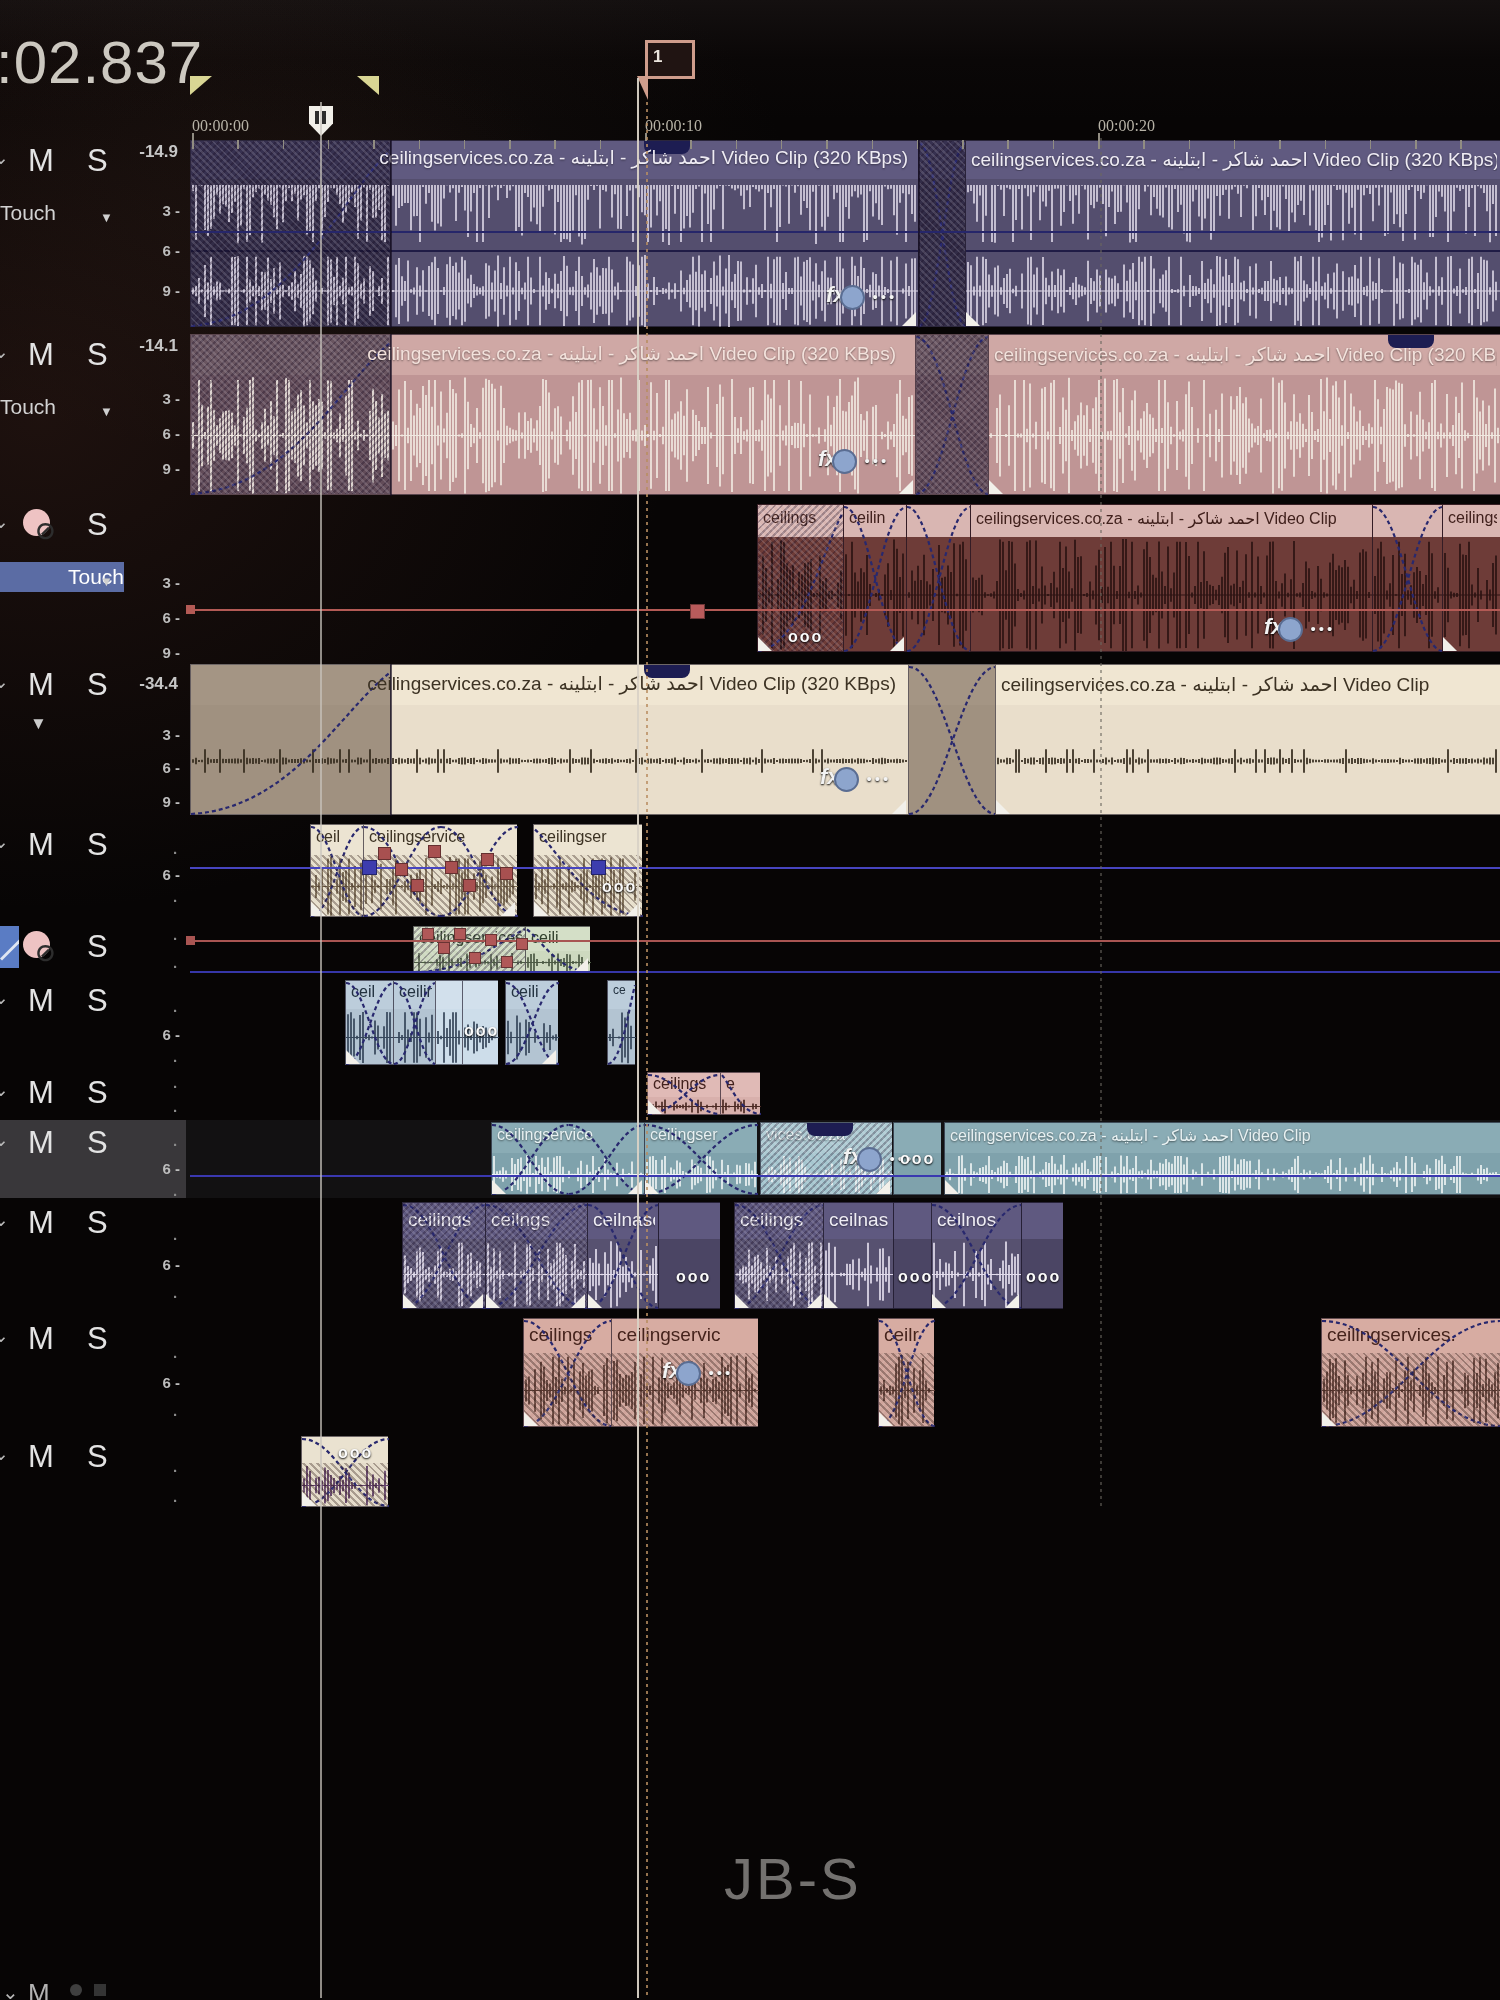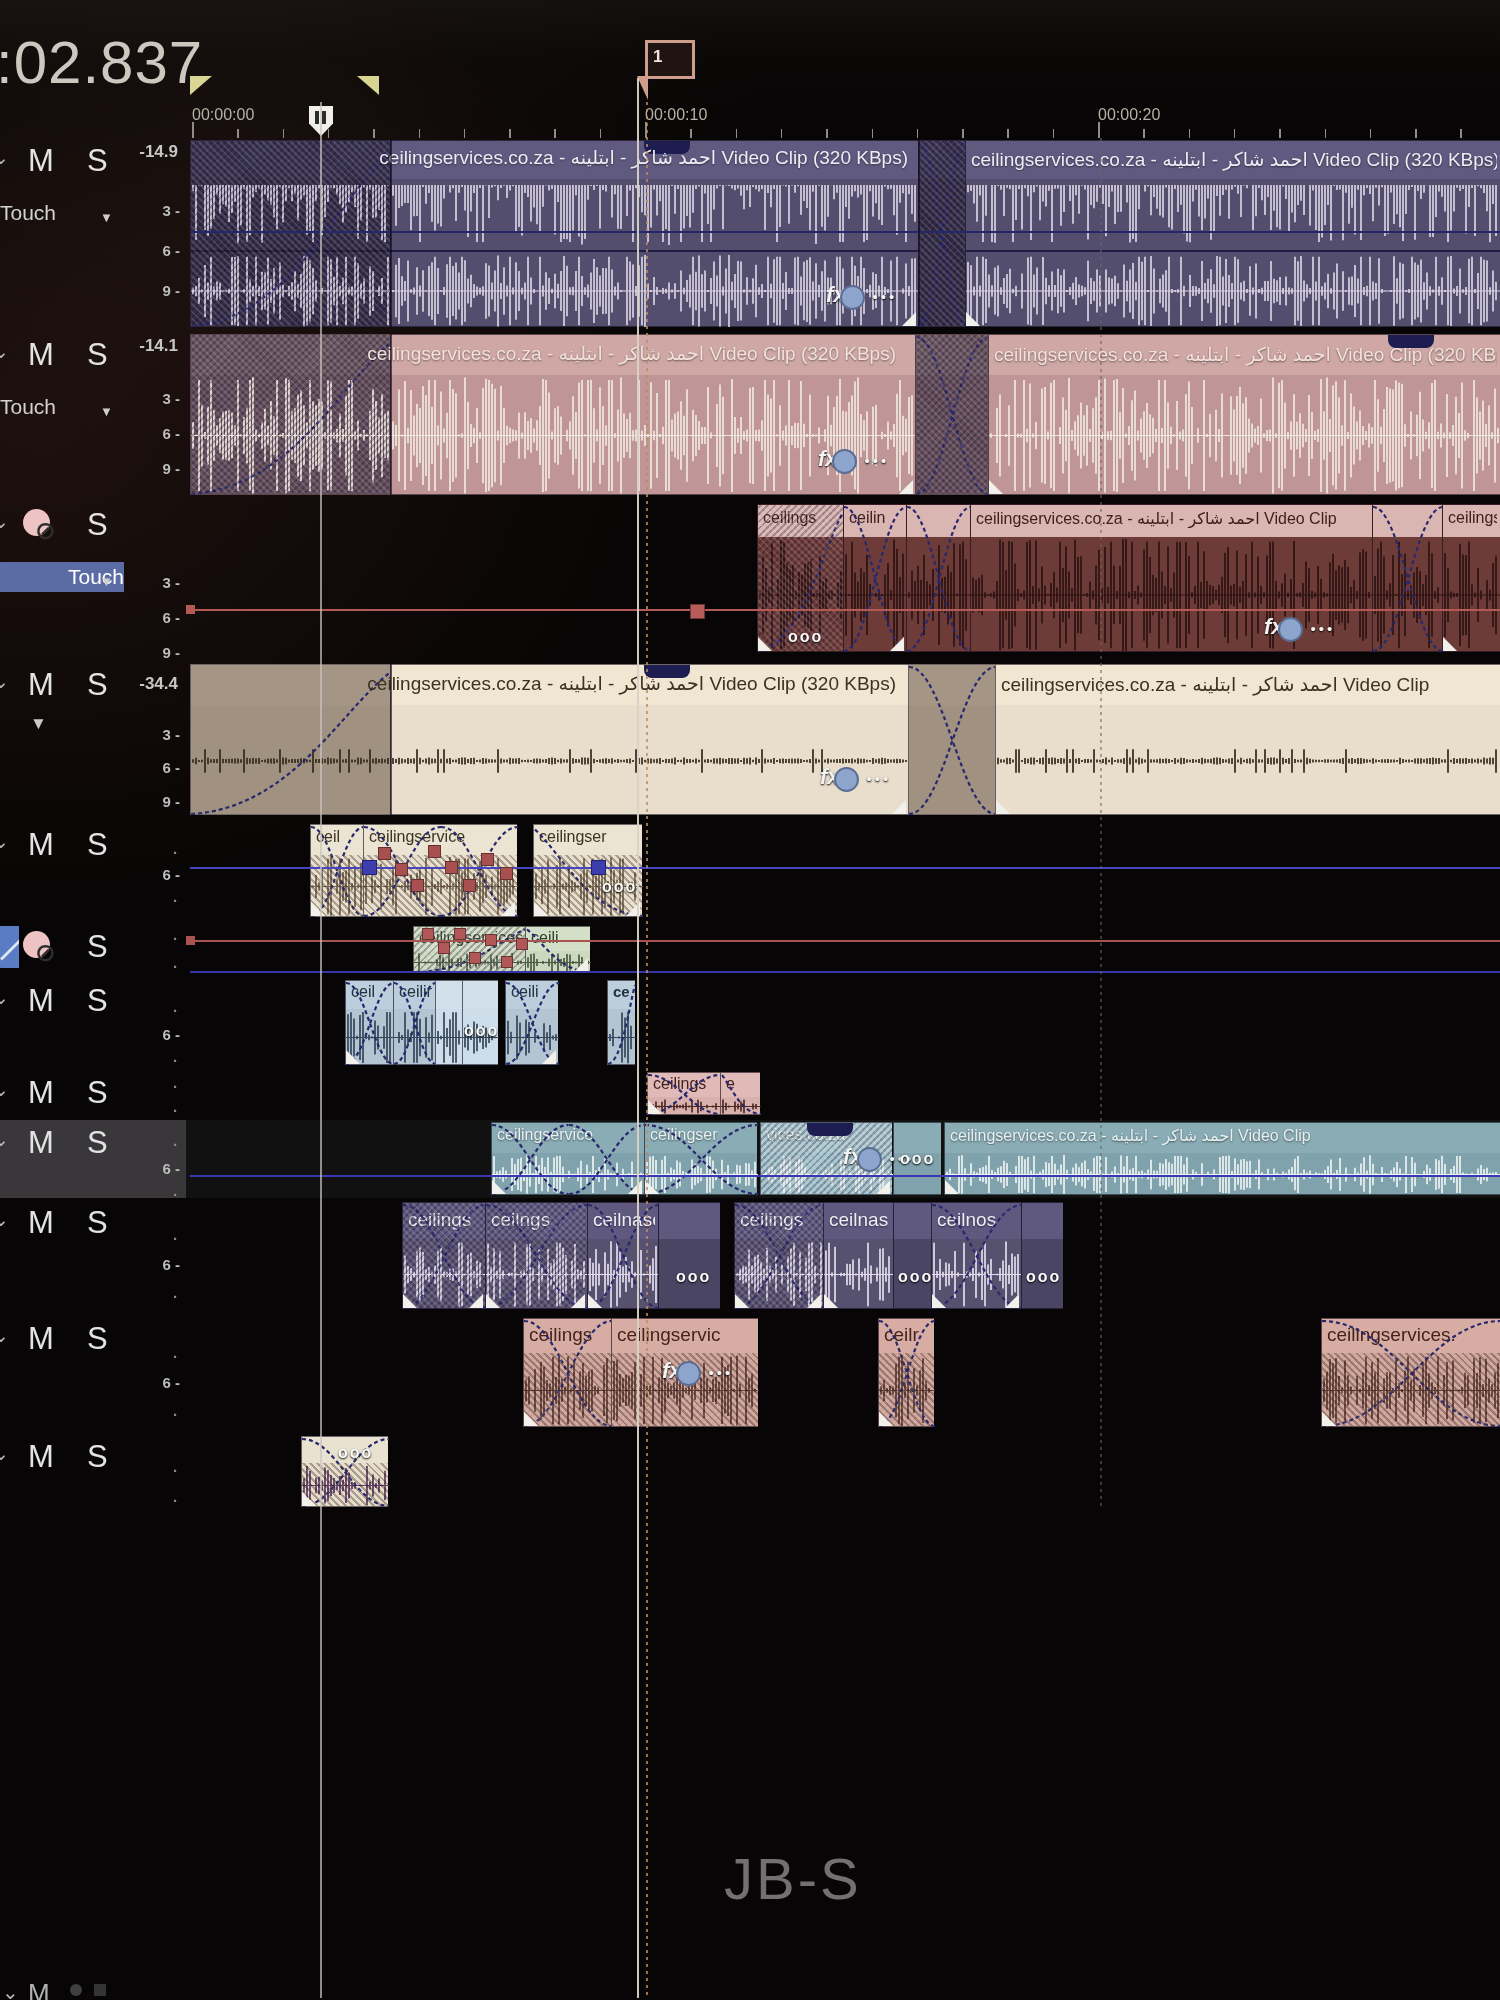--- a/index.html
+++ b/index.html
@@ -24,21 +24,21 @@
   .autor.sel{background:#5b6ca4;width:122px;padding-left:2px;color:#fff;}
   .scl{position:absolute;right:6px;color:#bdbdbd;font-size:15px;font-weight:700;}
   .sdot{position:absolute;right:8px;color:#8b8b8b;font-size:15px;font-weight:700;}
   .mutecirc{position:absolute;width:27px;height:27px;border-radius:50%;background:#eec3c3;}
   .muteslash{position:absolute;color:#2d2d2d;font-size:25px;font-weight:700;}
   .selsq{position:absolute;left:0;width:19px;height:42px;background:#5a7cc4;overflow:hidden;}
   .selsq::after{content:"";position:absolute;left:-4px;top:20px;width:34px;height:3px;background:#dfe6f2;transform:rotate(-45deg);}
   .dncaret{position:absolute;color:#cbcbcb;font-size:17px;}
   
   #timecode{position:absolute;left:-4px;top:28px;color:#ccc8c0;font-size:60px;letter-spacing:1px;z-index:4;}
-  #ruler{position:absolute;left:186px;top:98px;width:1314px;height:40px;z-index:4;}
+  #ruler{position:absolute;left:186px;top:109px;width:1314px;height:40px;z-index:4;font-family:Liberation Serif, serif;}
   .rlbl{position:absolute;top:8px;color:#b6b2a6;font-size:16px;}
   .tick{position:absolute;background:#918d82;width:1.5px;bottom:0;}
   .looptri{position:absolute;width:0;height:0;z-index:6;}
   .penta{position:absolute;width:24px;height:30px;background:#f1efe9;z-index:7;
      clip-path:polygon(0 0,100% 0,100% 58%,50% 100%,0 58%);}
   .penta i{position:absolute;top:5px;width:4px;height:13px;background:#2c2c2c;}
   .flag{position:absolute;width:44px;height:33px;background:#201412;border:3px solid #cf9d8c;z-index:8;}
   .flag span{color:#ece6de;font-size:17px;font-weight:700;position:absolute;left:5px;top:4px;}
   .flagtail{position:absolute;width:0;height:0;border-top:24px solid #cf9d8c;border-left:11px solid transparent;z-index:7;}
   
@@ -531,21 +531,21 @@
           <path d="M0,26.5 H53" stroke="#36465a" stroke-width="1"></path>
         </svg>
         <svg width="53" height="85">
           <path d="M0,83 C21.200000000000003,83 31.799999999999997,2 53,2" stroke="#28286e" stroke-width="2.2" fill="none" stroke-dasharray="4 3"></path>
           <path d="M0,2 C21.200000000000003,2 31.799999999999997,83 53,83" stroke="#28286e" stroke-width="2.2" fill="none" stroke-dasharray="4 3"></path>
         </svg>
       </div>
       <div class="tri" style="left: 542px; top: 1050px; border-bottom: 14px solid rgb(242, 240, 234); border-left: 14px solid transparent;"></div>
       <div class="clip" style="left: 607px; top: 980px; width: 28px; height: 85px; background: rgb(179, 196, 210);">
         <div class="tbar" style="height: 28px; background: rgb(188, 205, 219);"></div>
-        <div class="clbl" style="top: 2px; font-size: 15px; color: rgb(35, 50, 64); font-weight: bold;">ce</div>
+        <div class="clbl" style="top: 2px; font-size: 12px; color: rgb(35, 50, 64);">ce</div>
         <svg width="28" height="53" style="top: 30px;">
           <path d="M2,23.0 V30.0 M5,17.7 V35.3 M8,26.0 V27.0 M11,25.4 V27.6 M14,1.4 V51.6 M17,6.4 V46.6 M20,0.7 V52.3 M23,14.8 V38.2 " stroke="#36465a" stroke-width="1.7" fill="none"></path>
           <path d="M0,26.5 H28" stroke="#36465a" stroke-width="1"></path>
         </svg>
         <svg width="28" height="85">
           <path d="M0,83 C14,80.75 21,25.5 27,4.25" stroke="#28286e" stroke-width="2.2" fill="none" stroke-dasharray="4 3"></path>
         </svg>
       </div>
       <div class="clip" style="left: 647px; top: 1072px; width: 73px; height: 43px; background: rgb(216, 176, 172);">
         <div class="tbar" style="height: 24px; background: rgb(224, 186, 182);"></div>

